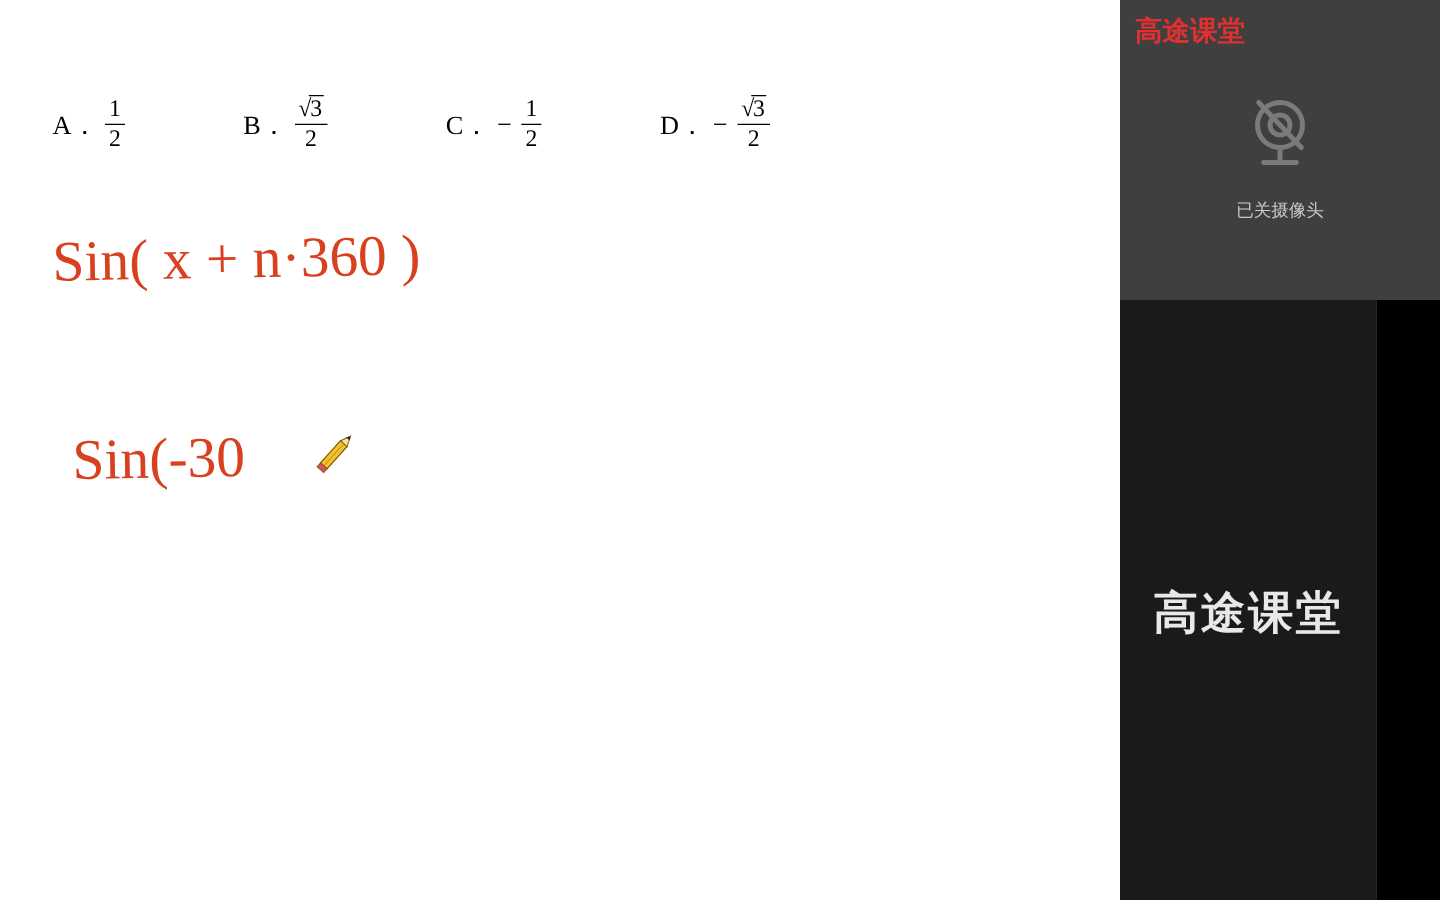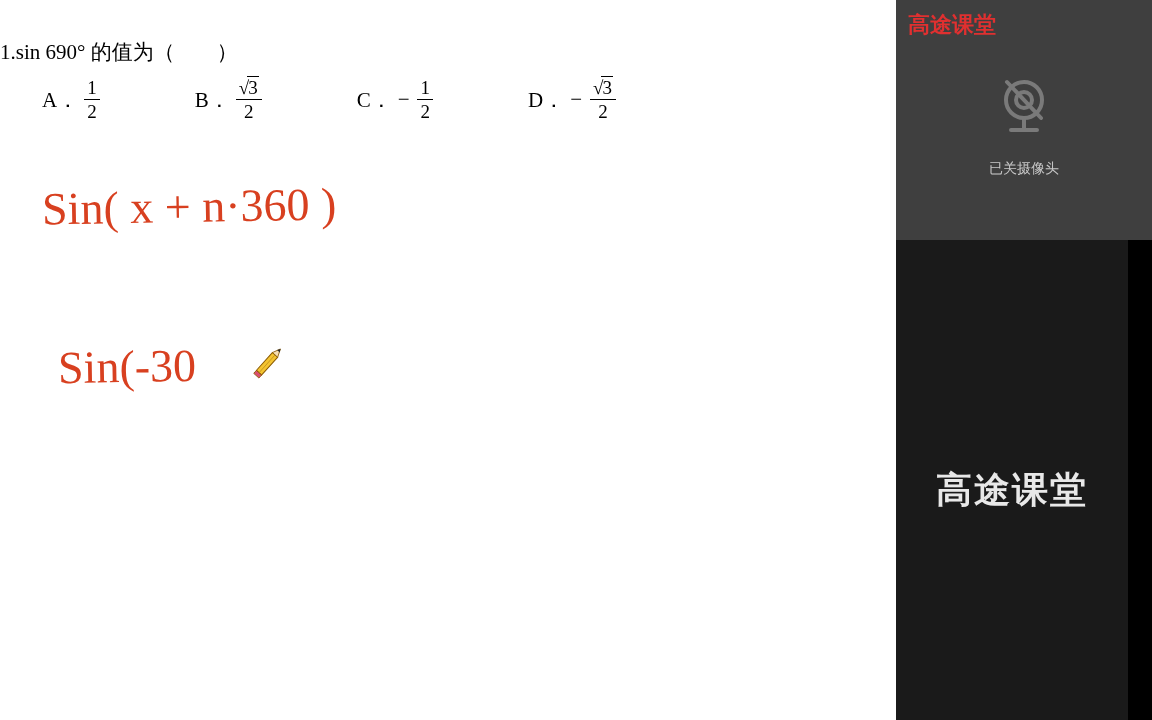--- a/index.html
+++ b/index.html
@@ -11,21 +11,21 @@
     overflow: hidden;
     background: #000;
   }
   .main-panel {
     width: 896px;
     height: 720px;
     background: #fff;
     position: relative;
   }
   .side-panel {
-    width: 232px;
+    width: 205px;
     height: 720px;
     background: #a3a3a3;
     display: flex;
     flex-direction: column;
   }
   .camera-box {
     width: 256px;
     height: 240px;
     background: #3f3f3f;
     position: relative;
@@ -133,23 +133,20 @@
     width: 40px;
     height: 40px;
     transform: rotate(-48deg);
   }
 </style>
 </head>
 <body>
 
 <div class="main-panel">
 
-  <div class="question">
-    <span>1.</span><span>sin 690°</span><span> 的值为（　　）</span>
-  </div>
 
   <div class="options">
     <div class="opt">
       <span>A．</span>
       <span class="frac">
         <span class="num">1</span>
         <span class="den">2</span>
       </span>
     </div>
     <div class="opt">

